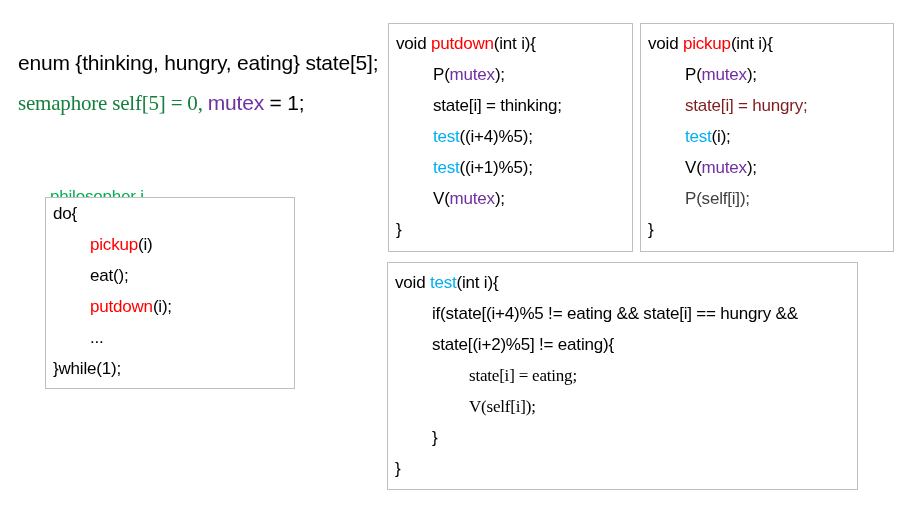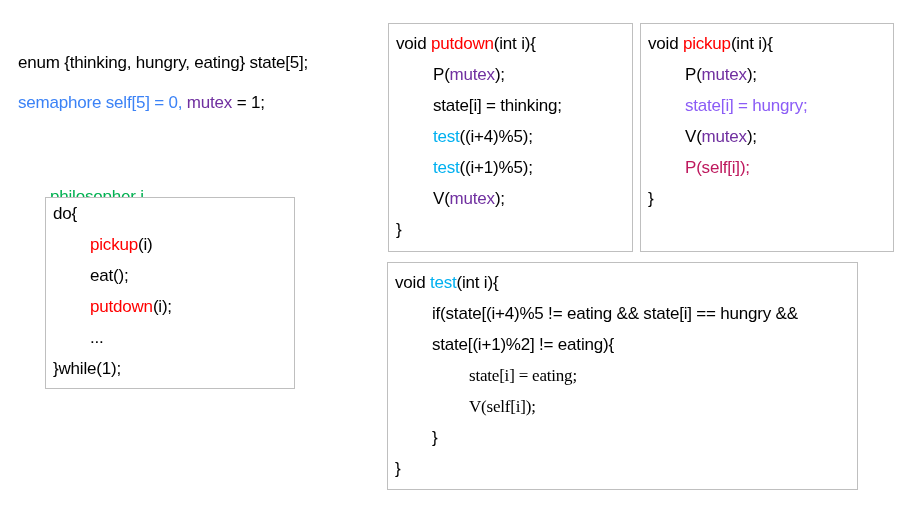--- a/index.html
+++ b/index.html
@@ -6,21 +6,21 @@
   html, body {
     width: 903px; height: 505px;
     background: #ffffff;
     font-family: "Liberation Sans", "DejaVu Sans", sans-serif;
     overflow: hidden;
   }
   body { position: relative; }
 
   .text-block {
     position: absolute;
-    font-size: 17px;
+    font-size: 21px;
     letter-spacing: -0.2px;
     color: #000;
     white-space: nowrap;
   }
 
   .decl-block .code-line { line-height: 40px; height: 40px; }
 
   .heading {
     position: absolute;
     font-size: 17px;
@@ -52,21 +52,21 @@
   #test-box     { left: 387px; top: 262px; width: 471px; height: 228px; }
 
   #declarations { left: 18px; top: 43px; }
   #philosopher-heading { left: 50px; top: 159px; }
 </style>
 </head>
 <body>
 
 <div id="declarations" class="text-block decl-block">
     <div class="code-line i0"><span style="color: rgb(0, 0, 0);">enum {thinking, hungry, eating} state[5];</span></div>
-    <div class="code-line i0"><span style="color: #3b82f6;">semaphore self[5] = 0, </span><span style="color: rgb(112, 48, 160);">mutex</span><span style="color: rgb(0, 0, 0);"> = 1;</span></div>
+    <div class="code-line i0"><span style="color: #15803d; font-family: Liberation Serif, serif;">semaphore self[5] = 0, </span><span style="color: rgb(112, 48, 160);">mutex</span><span style="color: rgb(0, 0, 0);"> = 1;</span></div>
   </div>
 
 <div id="philosopher-heading" class="heading" style="color: rgb(0, 176, 80);">philosopher i</div>
 
 <div id="loop-box" class="code-box">
   <div class="inner">
       <div class="code-line i0"><span style="color: rgb(0, 0, 0);">do{</span></div>
       <div class="code-line i1"><span style="color: rgb(255, 0, 0);">pickup</span><span style="color: rgb(0, 0, 0);">(i)</span></div>
       <div class="code-line i1"><span style="color: rgb(0, 0, 0);">eat();</span></div>
       <div class="code-line i1"><span style="color: rgb(255, 0, 0);">putdown</span><span style="color: rgb(0, 0, 0);">(i);</span></div>
@@ -84,30 +84,31 @@
       <div class="code-line i1"><span style="color: rgb(0, 176, 240);">test</span><span style="color: rgb(0, 0, 0);">((i+1)%5);</span></div>
       <div class="code-line i1"><span style="color: rgb(0, 0, 0);">V(</span><span style="color: rgb(112, 48, 160);">mutex</span><span style="color: rgb(0, 0, 0);">);</span></div>
       <div class="code-line i0"><span style="color: rgb(0, 0, 0);">}</span></div>
     </div>
 </div>
 
 <div id="pickup-box" class="code-box">
   <div class="inner">
       <div class="code-line i0"><span style="color: rgb(0, 0, 0);">void </span><span style="color: rgb(255, 0, 0);">pickup</span><span style="color: rgb(0, 0, 0);">(int i){</span></div>
       <div class="code-line i1"><span style="color: rgb(0, 0, 0);">P(</span><span style="color: rgb(112, 48, 160);">mutex</span><span style="color: rgb(0, 0, 0);">);</span></div>
-      <div class="code-line i1"><span style="color: #8b5cf6;">state[i] = hungry;</span></div>
+      <div class="code-line i1"><span style="color: #7f1d1d;">state[i] = hungry;</span></div>
+      <div class="code-line i1"><span style="color: rgb(0, 176, 240);">test</span><span style="color: rgb(0, 0, 0);">(i);</span></div>
       <div class="code-line i1"><span style="color: rgb(0, 0, 0);">V(</span><span style="color: rgb(112, 48, 160);">mutex</span><span style="color: rgb(0, 0, 0);">);</span></div>
-      <div class="code-line i1"><span style="color: #be185d;">P(self[i]);</span></div>
+      <div class="code-line i1"><span style="color: #404040;">P(self[i]);</span></div>
       <div class="code-line i0"><span style="color: rgb(0, 0, 0);">}</span></div>
     </div>
 </div>
 
 <div id="test-box" class="code-box">
   <div class="inner">
       <div class="code-line i0"><span style="color: rgb(0, 0, 0);">void </span><span style="color: rgb(0, 176, 240);">test</span><span style="color: rgb(0, 0, 0);">(int i){</span></div>
       <div class="code-line i1"><span style="color: rgb(0, 0, 0);">if(state[(i+4)%5 != eating &amp;&amp; state[i] == hungry &amp;&amp;</span></div>
-      <div class="code-line i1"><span style="color: rgb(0, 0, 0);">state[(i+1)%2] != eating){</span></div>
+      <div class="code-line i1"><span style="color: rgb(0, 0, 0);">state[(i+2)%5] != eating){</span></div>
       <div class="code-line i2"><span style="color: rgb(0, 0, 0);">state[i] = eating;</span></div>
       <div class="code-line i2"><span style="color: rgb(0, 0, 0);">V(self[i]);</span></div>
       <div class="code-line i1"><span style="color: rgb(0, 0, 0);">}</span></div>
       <div class="code-line i0"><span style="color: rgb(0, 0, 0);">}</span></div>
     </div>
 </div>
 
 </body></html>

